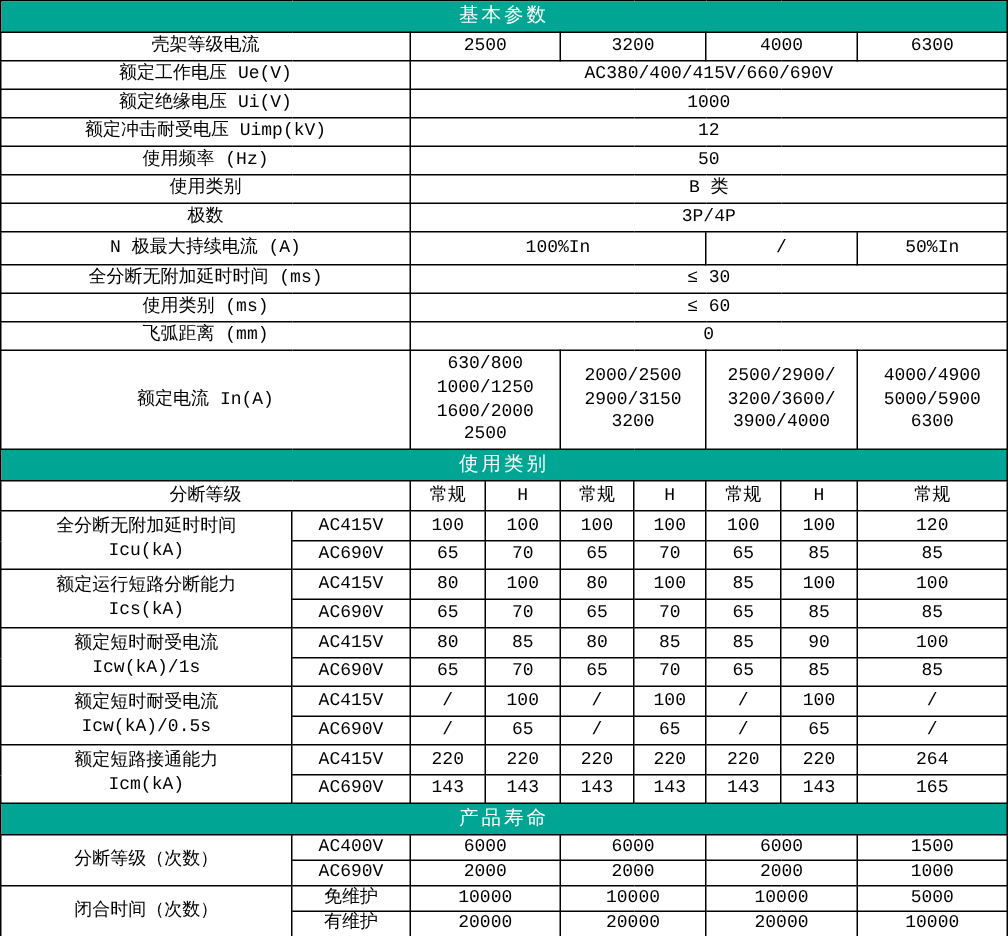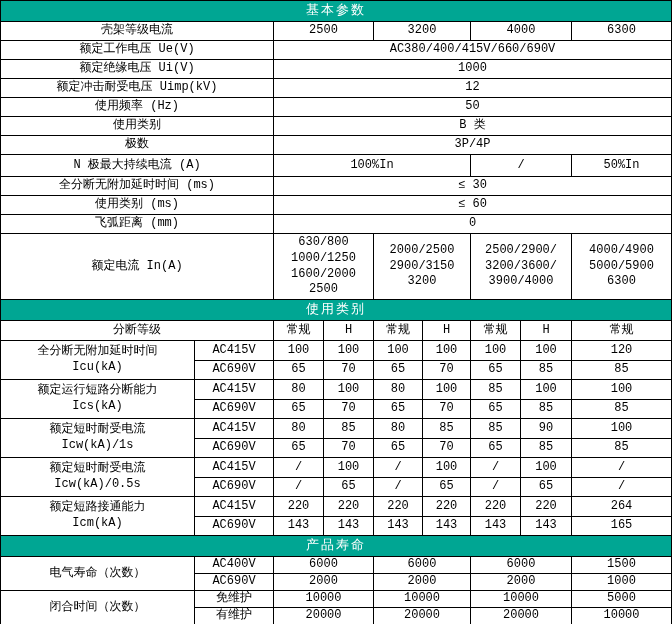--- a/index.html
+++ b/index.html
@@ -262,21 +262,21 @@
     <td>143</td>
     <td>143</td>
     <td>165</td>
   </tr>
 
   <tr class="h21">
     <td class="sec" colspan="9">产品寿命</td>
   </tr>
 
   <tr class="h17">
-    <td class="lab" rowspan="2">电气寿命（次数）</td>
+    <td class="lab" rowspan="2">分断等级（次数）</td>
     <td>AC400V</td>
     <td colspan="2">6000</td>
     <td colspan="2">6000</td>
     <td colspan="2">6000</td>
     <td>1500</td>
   </tr>
   <tr class="h17">
     <td>AC690V</td>
     <td colspan="2">2000</td>
     <td colspan="2">2000</td>

